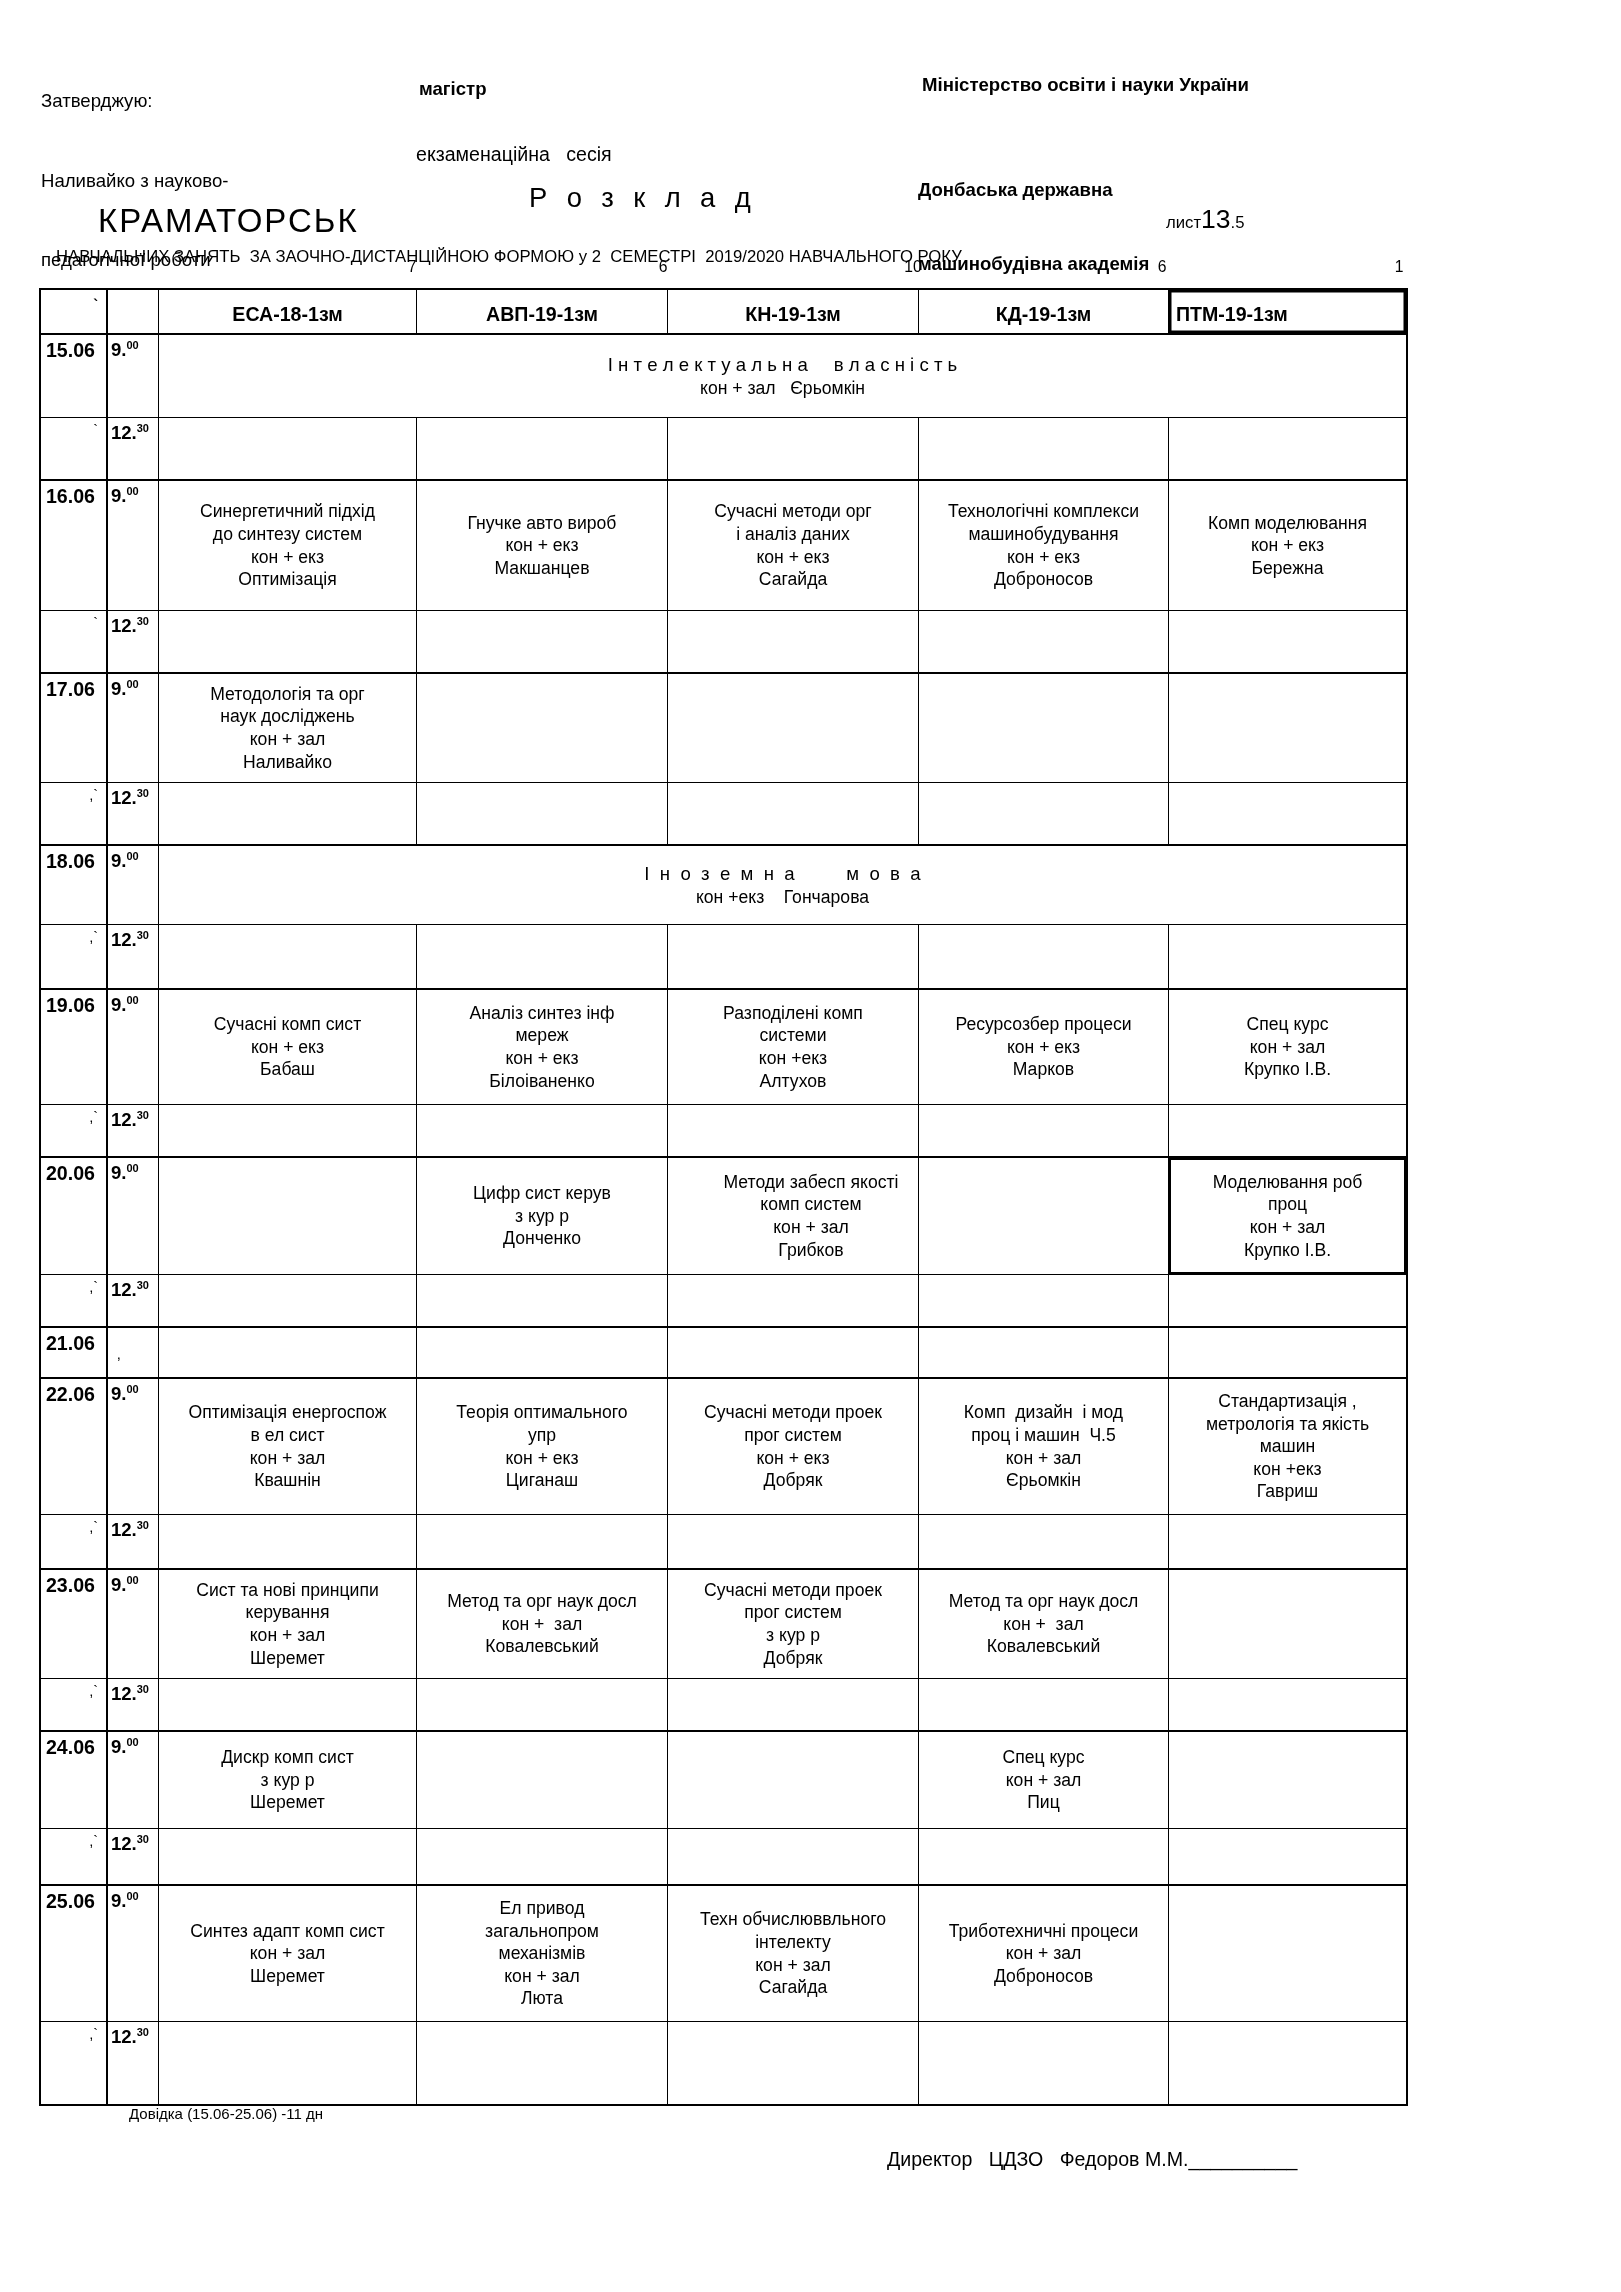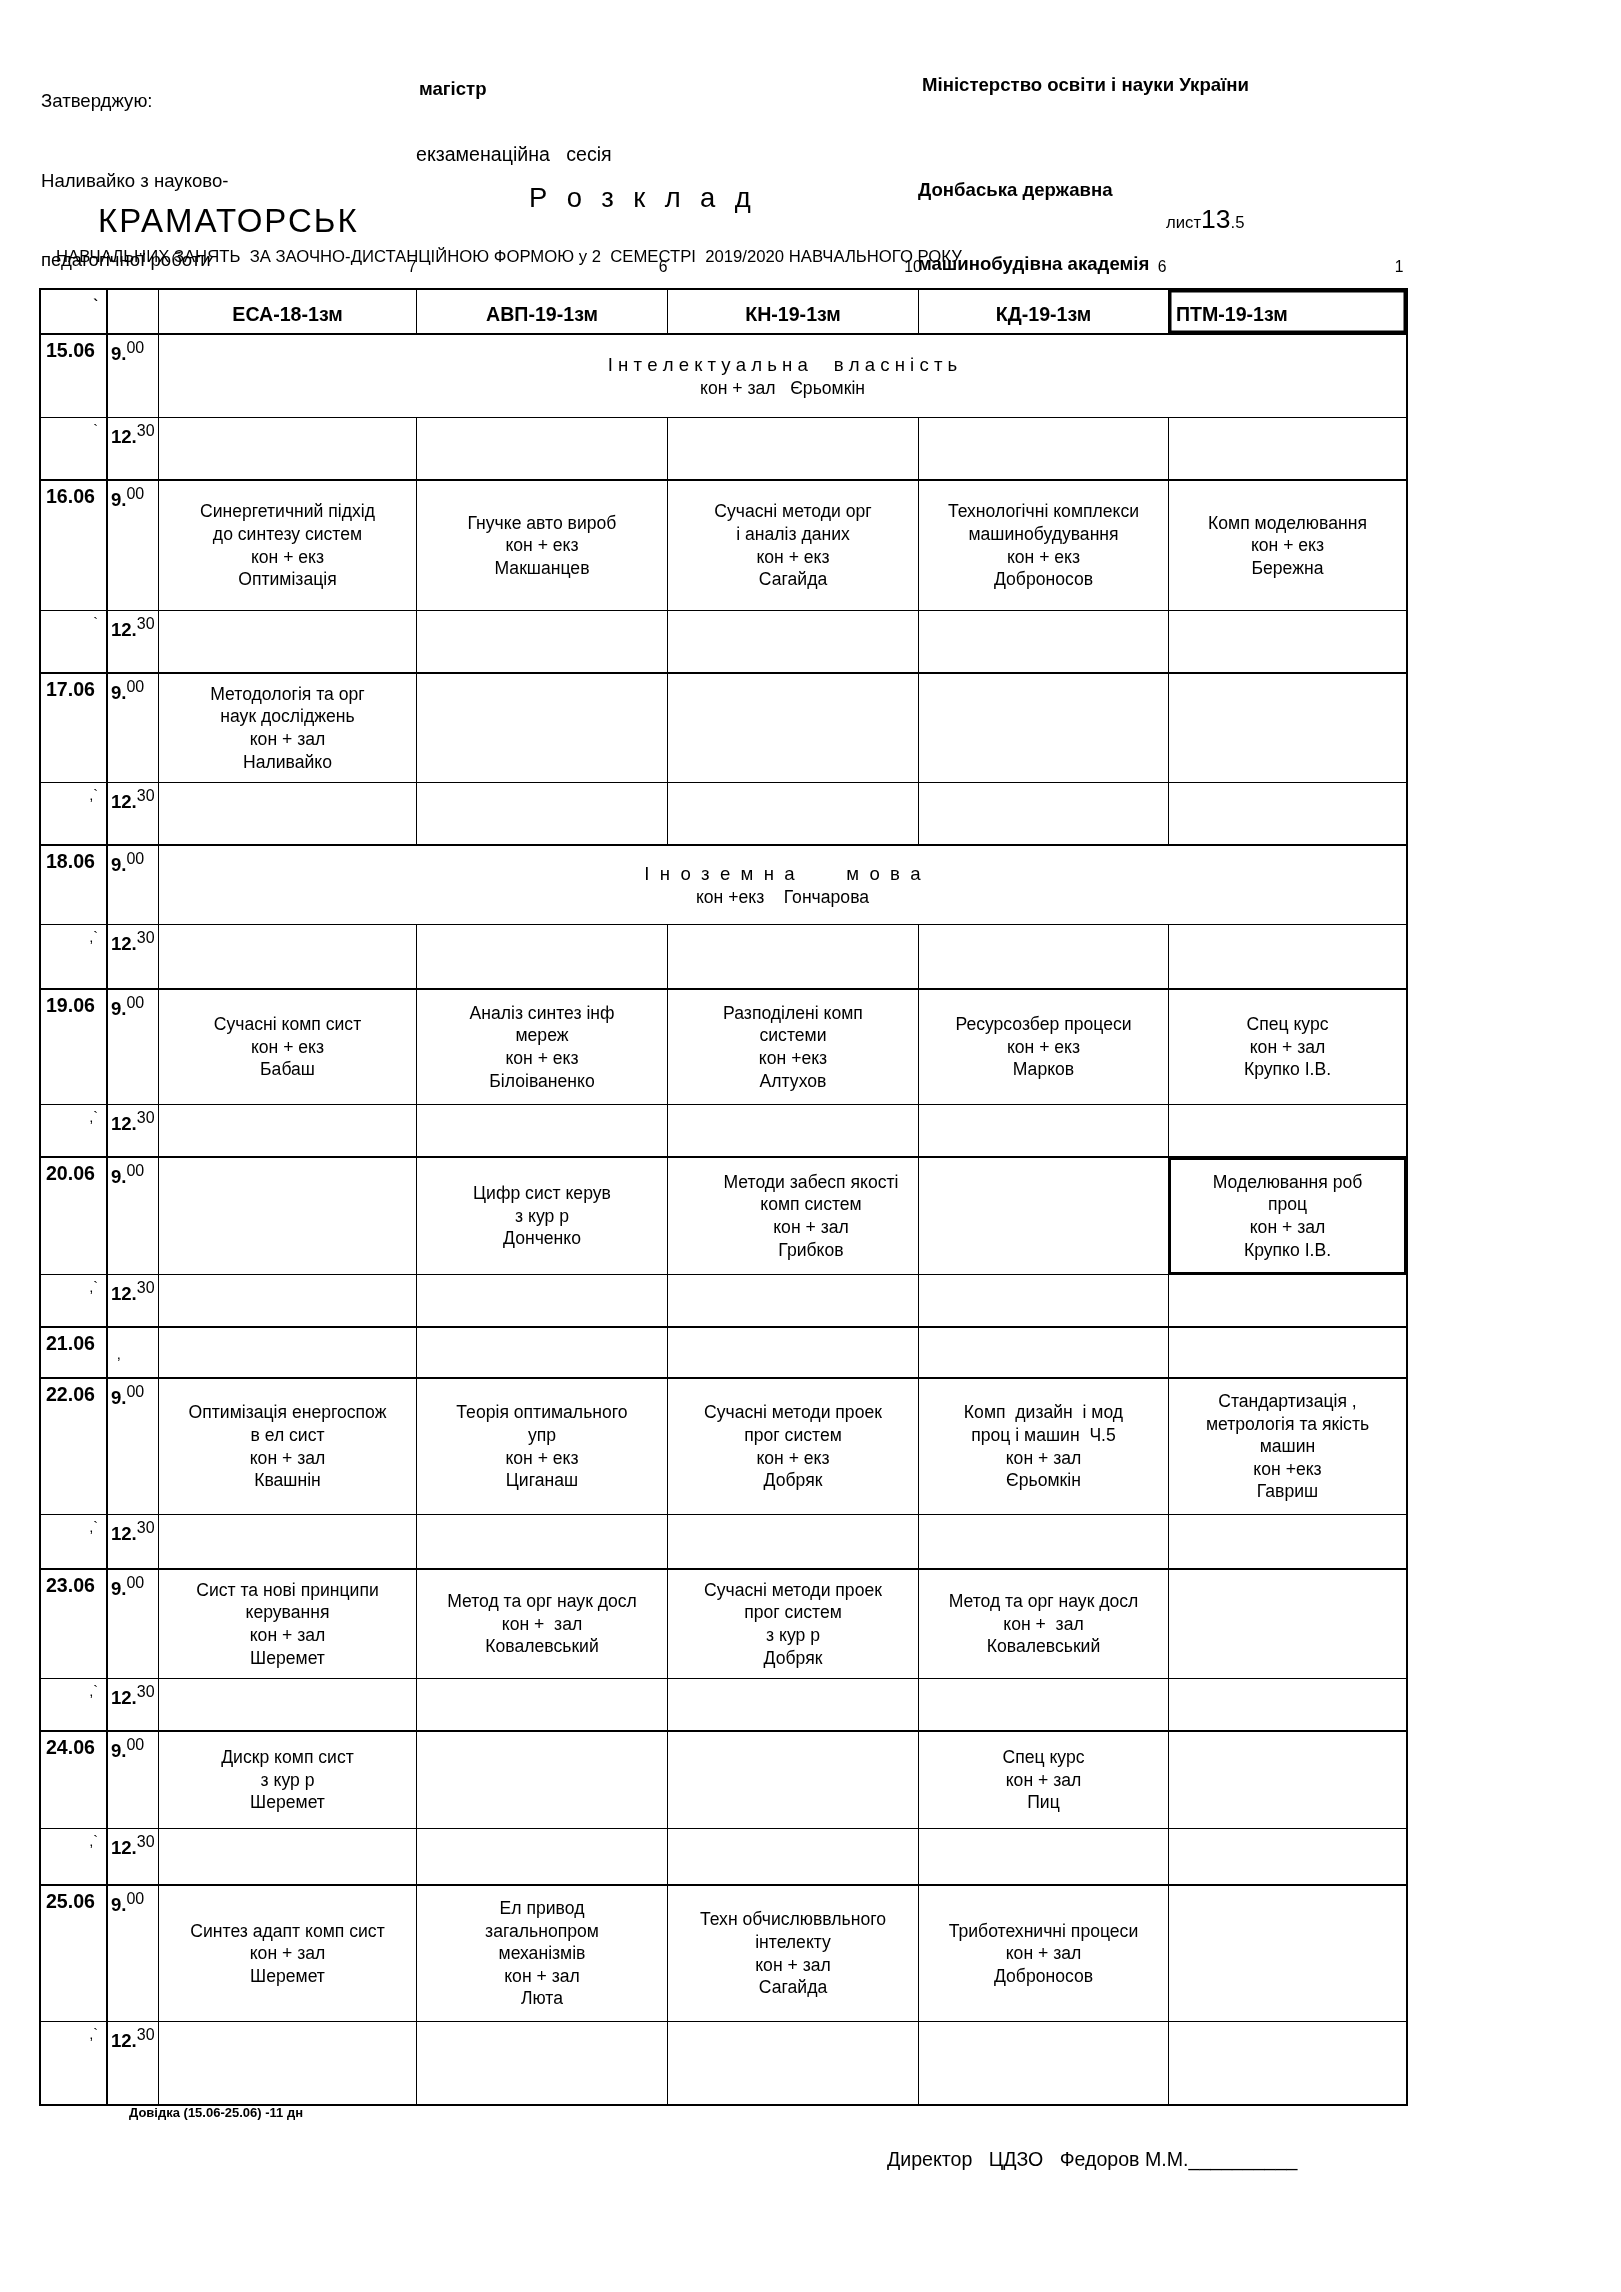--- a/index.html
+++ b/index.html
@@ -12,41 +12,41 @@
   .t-degree{left:419px;top:78px;font-size:18.6px;font-weight:700;}
   .t-session{left:416px;top:143px;font-size:19.6px;}
   .t-ministry{left:922px;top:74px;font-size:18.6px;font-weight:700;}
   .t-academy{position:absolute;left:918px;top:129px;font-size:18.6px;font-weight:700;line-height:24.5px;white-space:pre;}
   .t-city{left:98px;top:202px;font-size:33px;letter-spacing:2px;}
   .t-title{left:529px;top:182px;font-size:27.4px;letter-spacing:5.9px;}
   .t-sheet{left:1166px;top:204px;font-size:16.7px;}
   .sheet-big{font-size:26.5px;}
   .t-subtitle{left:56px;top:247px;font-size:16.7px;}
   .colnum{position:absolute;top:258px;font-size:15.7px;transform:translateX(-50%);}
-  .t-note{left:129px;top:2105px;font-size:13px;font-weight:700;}
+  .t-note{left:129px;top:2105px;font-size:15px;font-weight:400;}
   .t-sign{left:887px;top:2148px;font-size:19.6px;}
 
   #schedule-table{
     position:absolute;left:39px;top:288px;width:1365px;
     border:2.9px solid #000;background:#fff;
   }
   .trow{display:flex;border-top:1.5px solid #000;align-items:stretch;}
   .trow.day{border-top:2.4px solid #000;}
   .trow.header-row{border-top:none;height:43px;}
   .cell{
     box-sizing:border-box;border-left:1.5px solid #000;
     display:flex;flex-direction:column;justify-content:center;align-items:center;
     text-align:center;font-size:17.6px;line-height:1.28;overflow:hidden;min-width:0;
   }
   .c-date{border-left:none;flex:0 0 65px;align-items:flex-start;justify-content:flex-start;padding:2.9px 2px 0 4.9px;}
   .c-time{border-left:2.5px solid #000;flex:0 0 52px;align-items:flex-start;justify-content:flex-start;padding:2.9px 0 0 2.9px;}
   .c-merged{flex:1 1 auto;}
   .date-txt{font-weight:700;font-size:19.6px;white-space:pre;}
   .time-txt{font-weight:700;font-size:18.6px;white-space:pre;}
-  .time-txt sup{font-size:16px;font-weight:400;}
+  .time-txt sup{font-size:11px;font-weight:700;}
   .mark{font-size:14.7px;width:100%;text-align:right;padding-right:5.9px;box-sizing:border-box;white-space:pre;}
   .c-time .mark{text-align:left;padding:13.7px 0 0 5.9px;}
   .cell-line{white-space:pre;}
   .cell-line.spaced{font-size:18.6px;}
   .header-row .cell{font-weight:700;font-size:19.6px;padding-top:5.9px;}
   .header-row .g-last{align-items:flex-start;padding-left:6.9px;box-shadow:inset 0 0 0 2.5px #000;}
   .thickbox{box-shadow:inset 0 0 0 2px #000;}
 </style>
 </head>
 <body>

